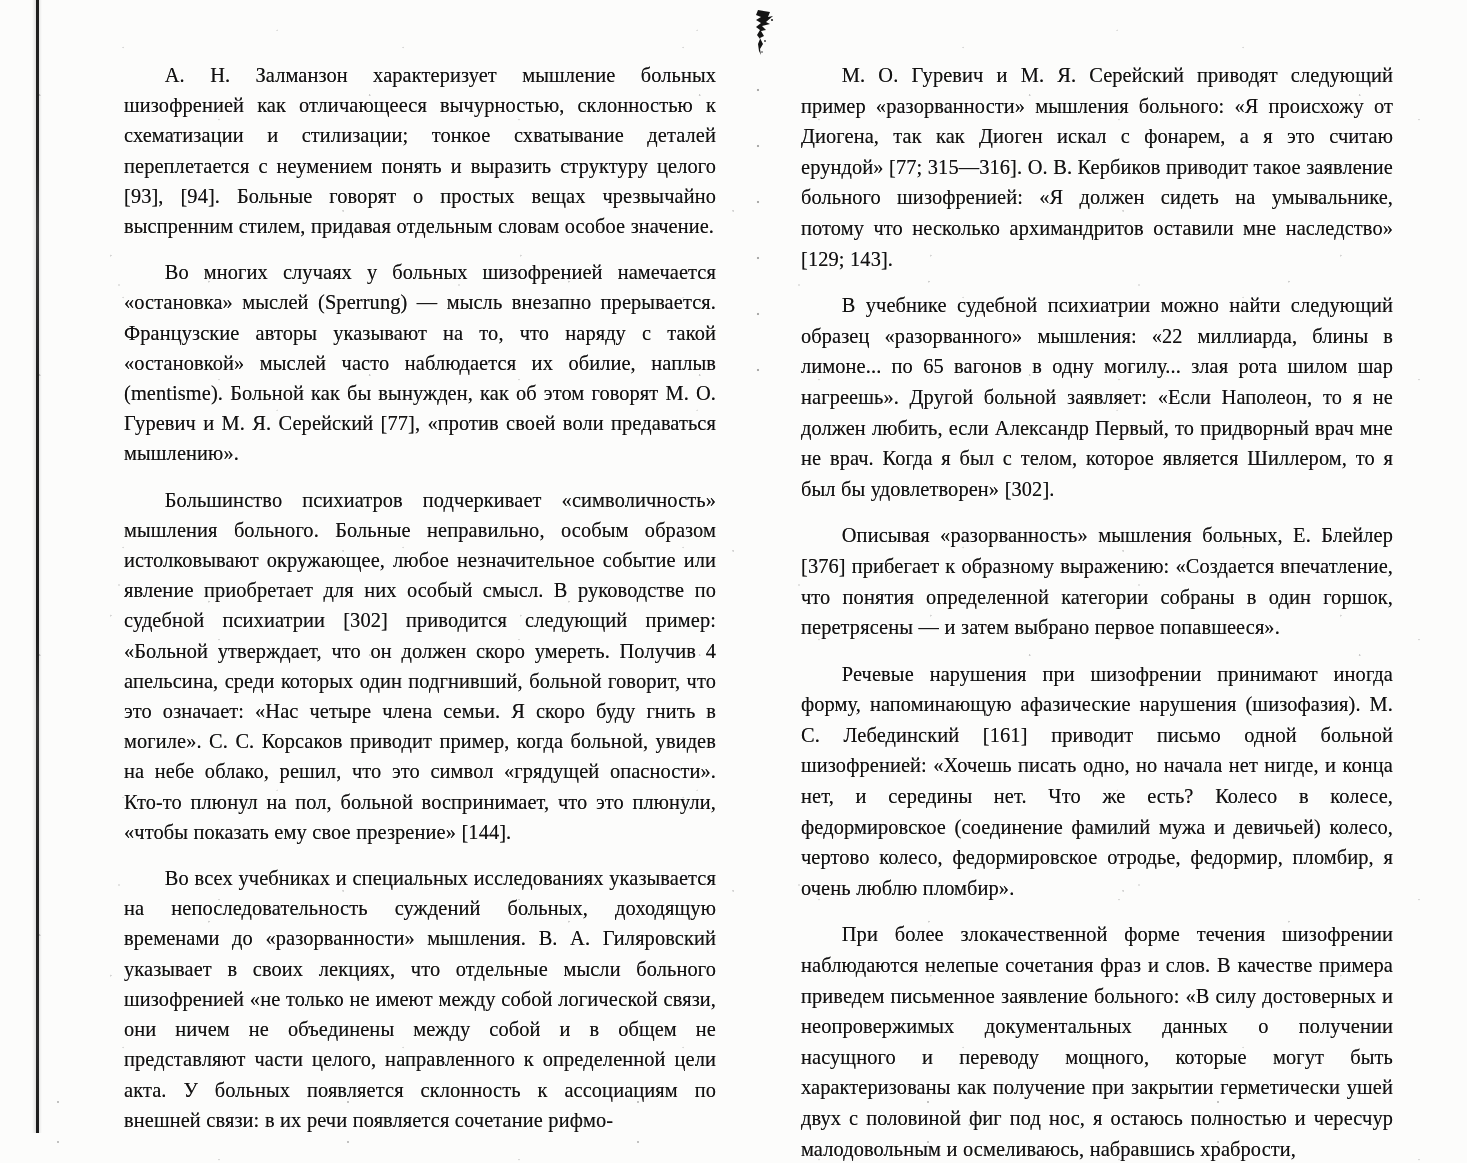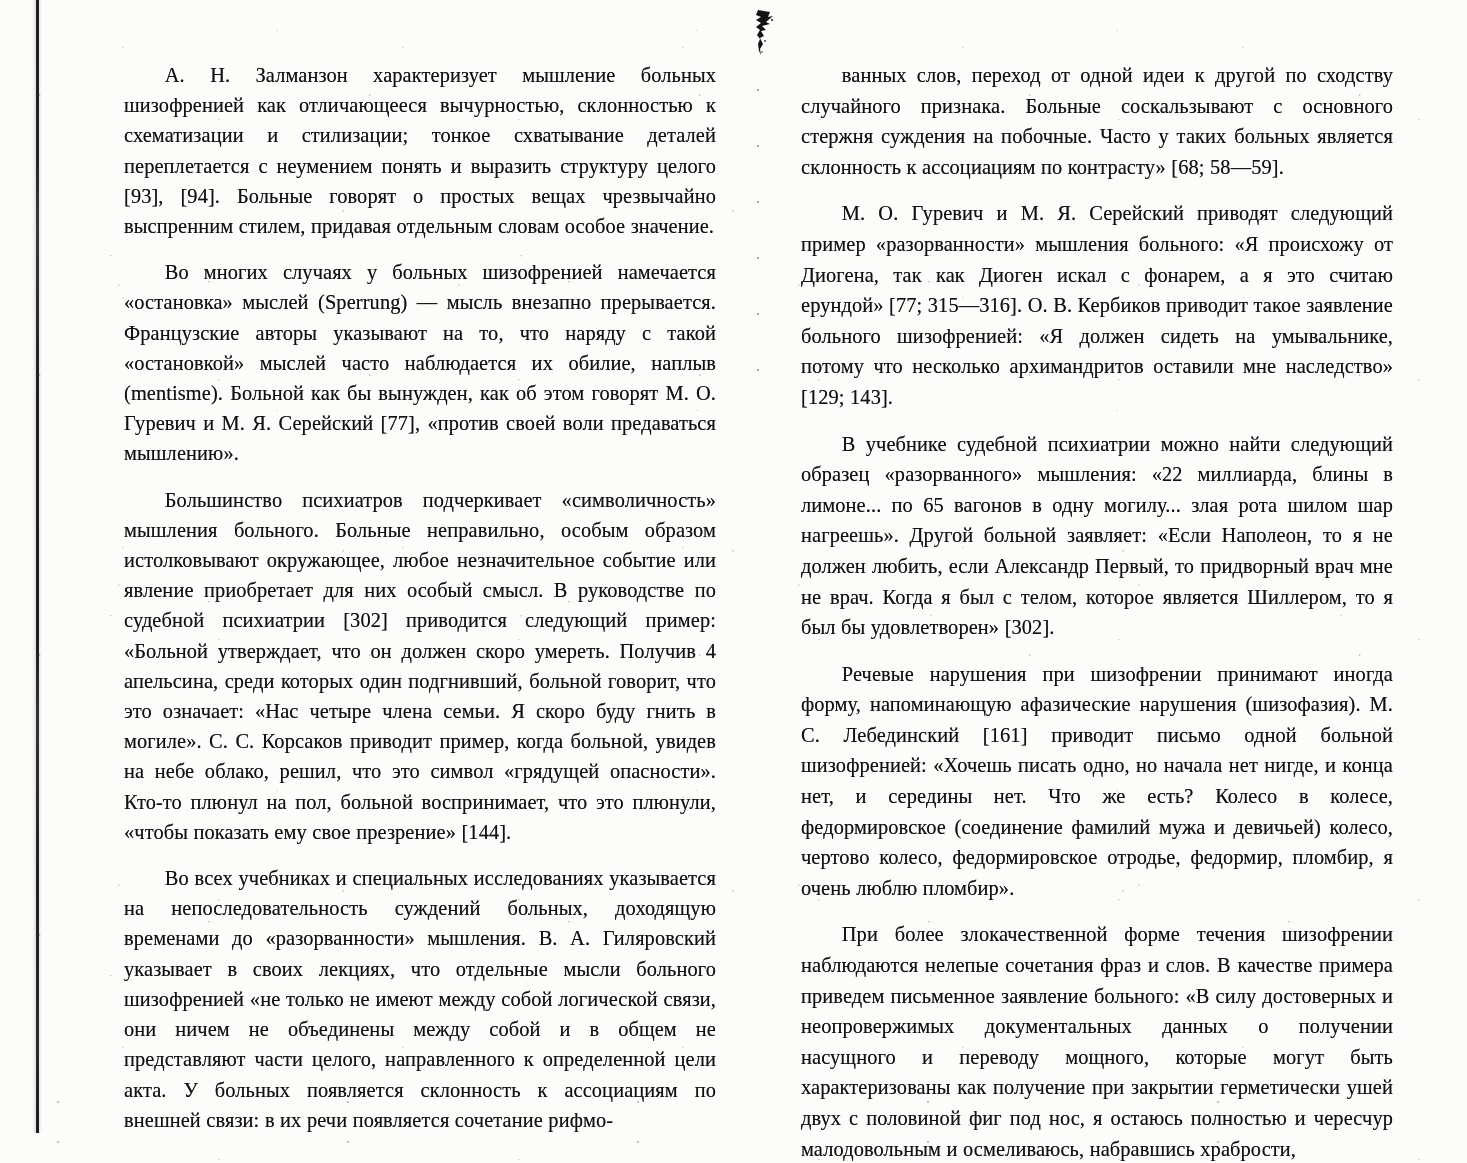--- a/index.html
+++ b/index.html
@@ -184,23 +184,23 @@
   <div class="columns">
 
     <div class="col col-left">
       <p>А. Н. Залманзон характеризует мышление больных шизофренией как отличающееся вычурностью, склонностью к схематизации и стилизации; тонкое схватывание деталей переплетается с неумением понять и выразить структуру целого [93], [94]. Больные говорят о простых вещах чрезвычайно выспренним стилем, придавая отдельным словам особое значение.</p>
       <p>Во многих случаях у больных шизофренией намечается «остановка» мыслей (Sperrung) — мысль внезапно прерывается. Французские авторы указывают на то, что наряду с такой «остановкой» мыслей часто наблюдается их обилие, наплыв (mentisme). Больной как бы вынужден, как об этом говорят М. О. Гуревич и М. Я. Серейский [77], «против своей воли предаваться мышлению».</p>
       <p>Большинство психиатров подчеркивает «символичность» мышления больного. Больные неправильно, особым образом истолковывают окружающее, любое незначительное событие или явление приобретает для них особый смысл. В руководстве по судебной психиатрии [302] приводится следующий пример: «Больной утверждает, что он должен скоро умереть. Получив 4 апельсина, среди которых один подгнивший, больной говорит, что это означает: «Нас четыре члена семьи. Я скоро буду гнить в могиле». С. С. Корсаков приводит пример, когда больной, увидев на небе облако, решил, что это символ «грядущей опасности». Кто-то плюнул на пол, больной воспринимает, что это плюнули, «чтобы показать ему свое презрение» [144].</p>
       <p>Во всех учебниках и специальных исследованиях указывается на непоследовательность суждений больных, доходящую временами до «разорванности» мышления. В. А. Гиляровский указывает в своих лекциях, что отдельные мысли больного шизофренией «не только не имеют между собой логической связи, они ничем не объединены между собой и в общем не представляют части целого, направленного к определенной цели акта. У больных появляется склонность к ассоциациям по внешней связи: в их речи появляется сочетание рифмо-</p>
     </div>
 
     <div class="col col-right">
-      <p>ванных слов, переход от одной идеи к другой по сходству случайного признака. Больные соскальзывают с основного стержня суждения на побочные. Часто у таких больных является склонность к ассоциациям по контрасту» [68; 58—59].</p>
       <p>М. О. Гуревич и М. Я. Серейский приводят следующий пример «разорванности» мышления больного: «Я происхожу от Диогена, так как Диоген искал с фонарем, а я это считаю ерундой» [77; 315—316]. О. В. Кербиков приводит такое заявление больного шизофренией: «Я должен сидеть на умывальнике, потому что несколько архимандритов оставили мне наследство» [129; 143].</p>
       <p>В учебнике судебной психиатрии можно найти следующий образец «разорванного» мышления: «22 миллиарда, блины в лимоне... по 65 вагонов в одну могилу... злая рота шилом шар нагреешь». Другой больной заявляет: «Если Наполеон, то я не должен любить, если Александр Первый, то придворный врач мне не врач. Когда я был с телом, которое является Шиллером, то я был бы удовлетворен» [302].</p>
+      <p>Описывая «разорванность» мышления больных, Е. Блейлер [376] прибегает к образному выражению: «Создается впечатление, что понятия определенной категории собраны в один горшок, перетрясены — и затем выбрано первое попавшееся».</p>
       <p>Речевые нарушения при шизофрении принимают иногда форму, напоминающую афазические нарушения (шизофазия). М. С. Лебединский [161] приводит письмо одной больной шизофренией: «Хочешь писать одно, но начала нет нигде, и конца нет, и середины нет. Что же есть? Колесо в колесе, федормировское (соединение фамилий мужа и девичьей) колесо, чертово колесо, федормировское отродье, федормир, пломбир, я очень люблю пломбир».</p>
       <p>При более злокачественной форме течения шизофрении наблюдаются нелепые сочетания фраз и слов. В качестве примера приведем письменное заявление больного: «В силу достоверных и неопровержимых документальных данных о получении насущного и переводу мощного, которые могут быть характеризованы как получение при закрытии герметически ушей двух с половиной фиг под нос, я остаюсь полностью и чересчур малодовольным и осмеливаюсь, набравшись храбрости,</p>
     </div>
 
   </div>
 
 
   <div class="margin-specks"></div>
 
 </div>

